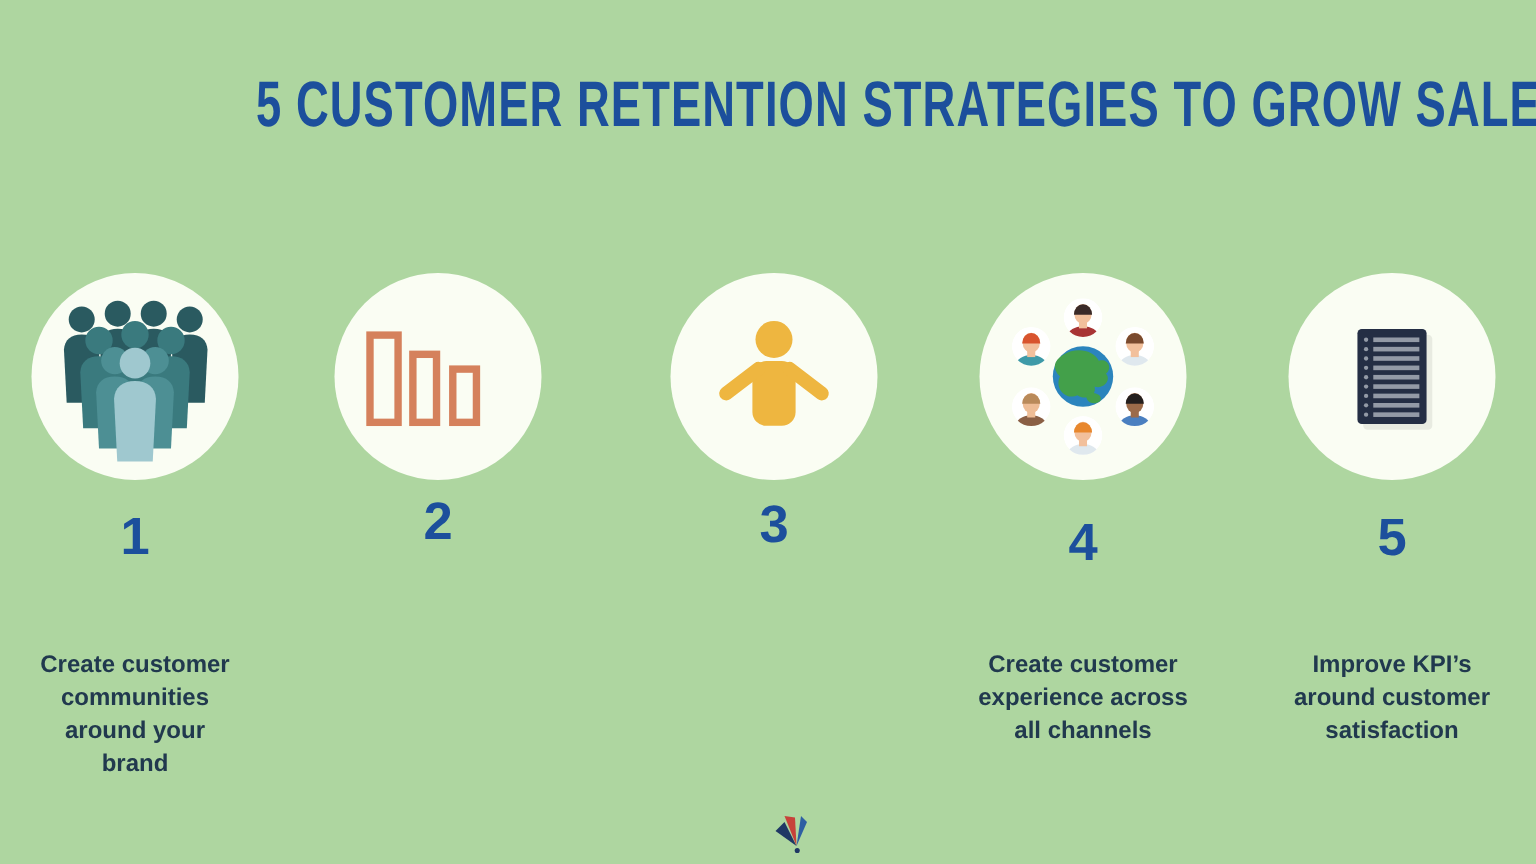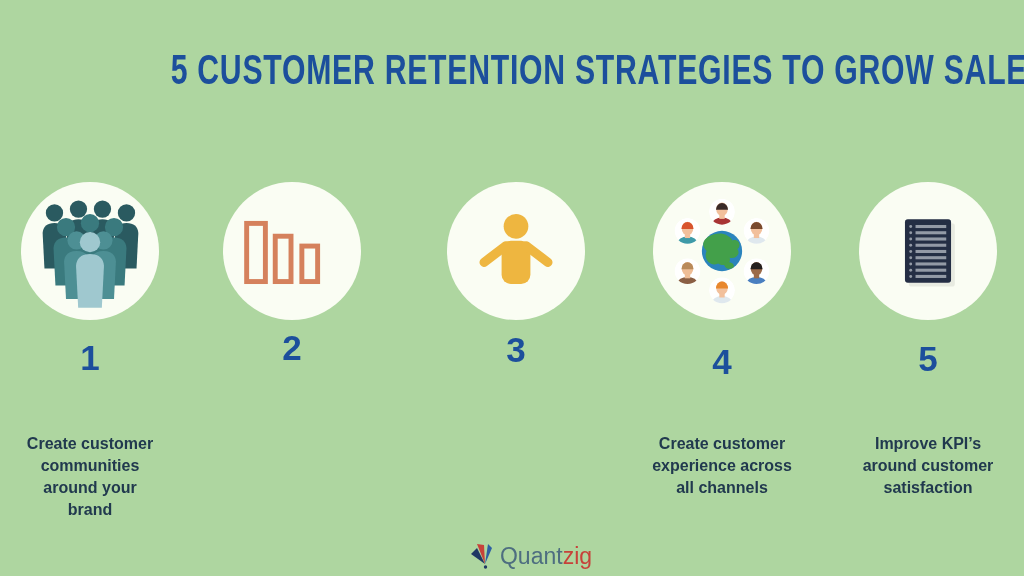--- a/index.html
+++ b/index.html
@@ -179,16 +179,15 @@
 satisfaction</div>
   </div>
 
   <div class="logo">
     <svg width="26" height="27" viewBox="0 0 26 27">
       <path d="M15,21 L1,11 L7,5 Z" fill="#1f3864"></path>
       <path d="M15,21 L7,1 L14,2 Z" fill="#c7423a"></path>
       <path d="M15,21 L18,1 L22,5 Z" fill="#2e5fa3"></path>
       <circle cx="15.5" cy="24" r="1.7" fill="#1f3864"></circle>
     </svg>
-    <span class="logo-text"><span class="logo-quant">Quant</span><span class="logo-zig">zig</span></span>
   </div>
 
 </div>
 
 </body></html>

